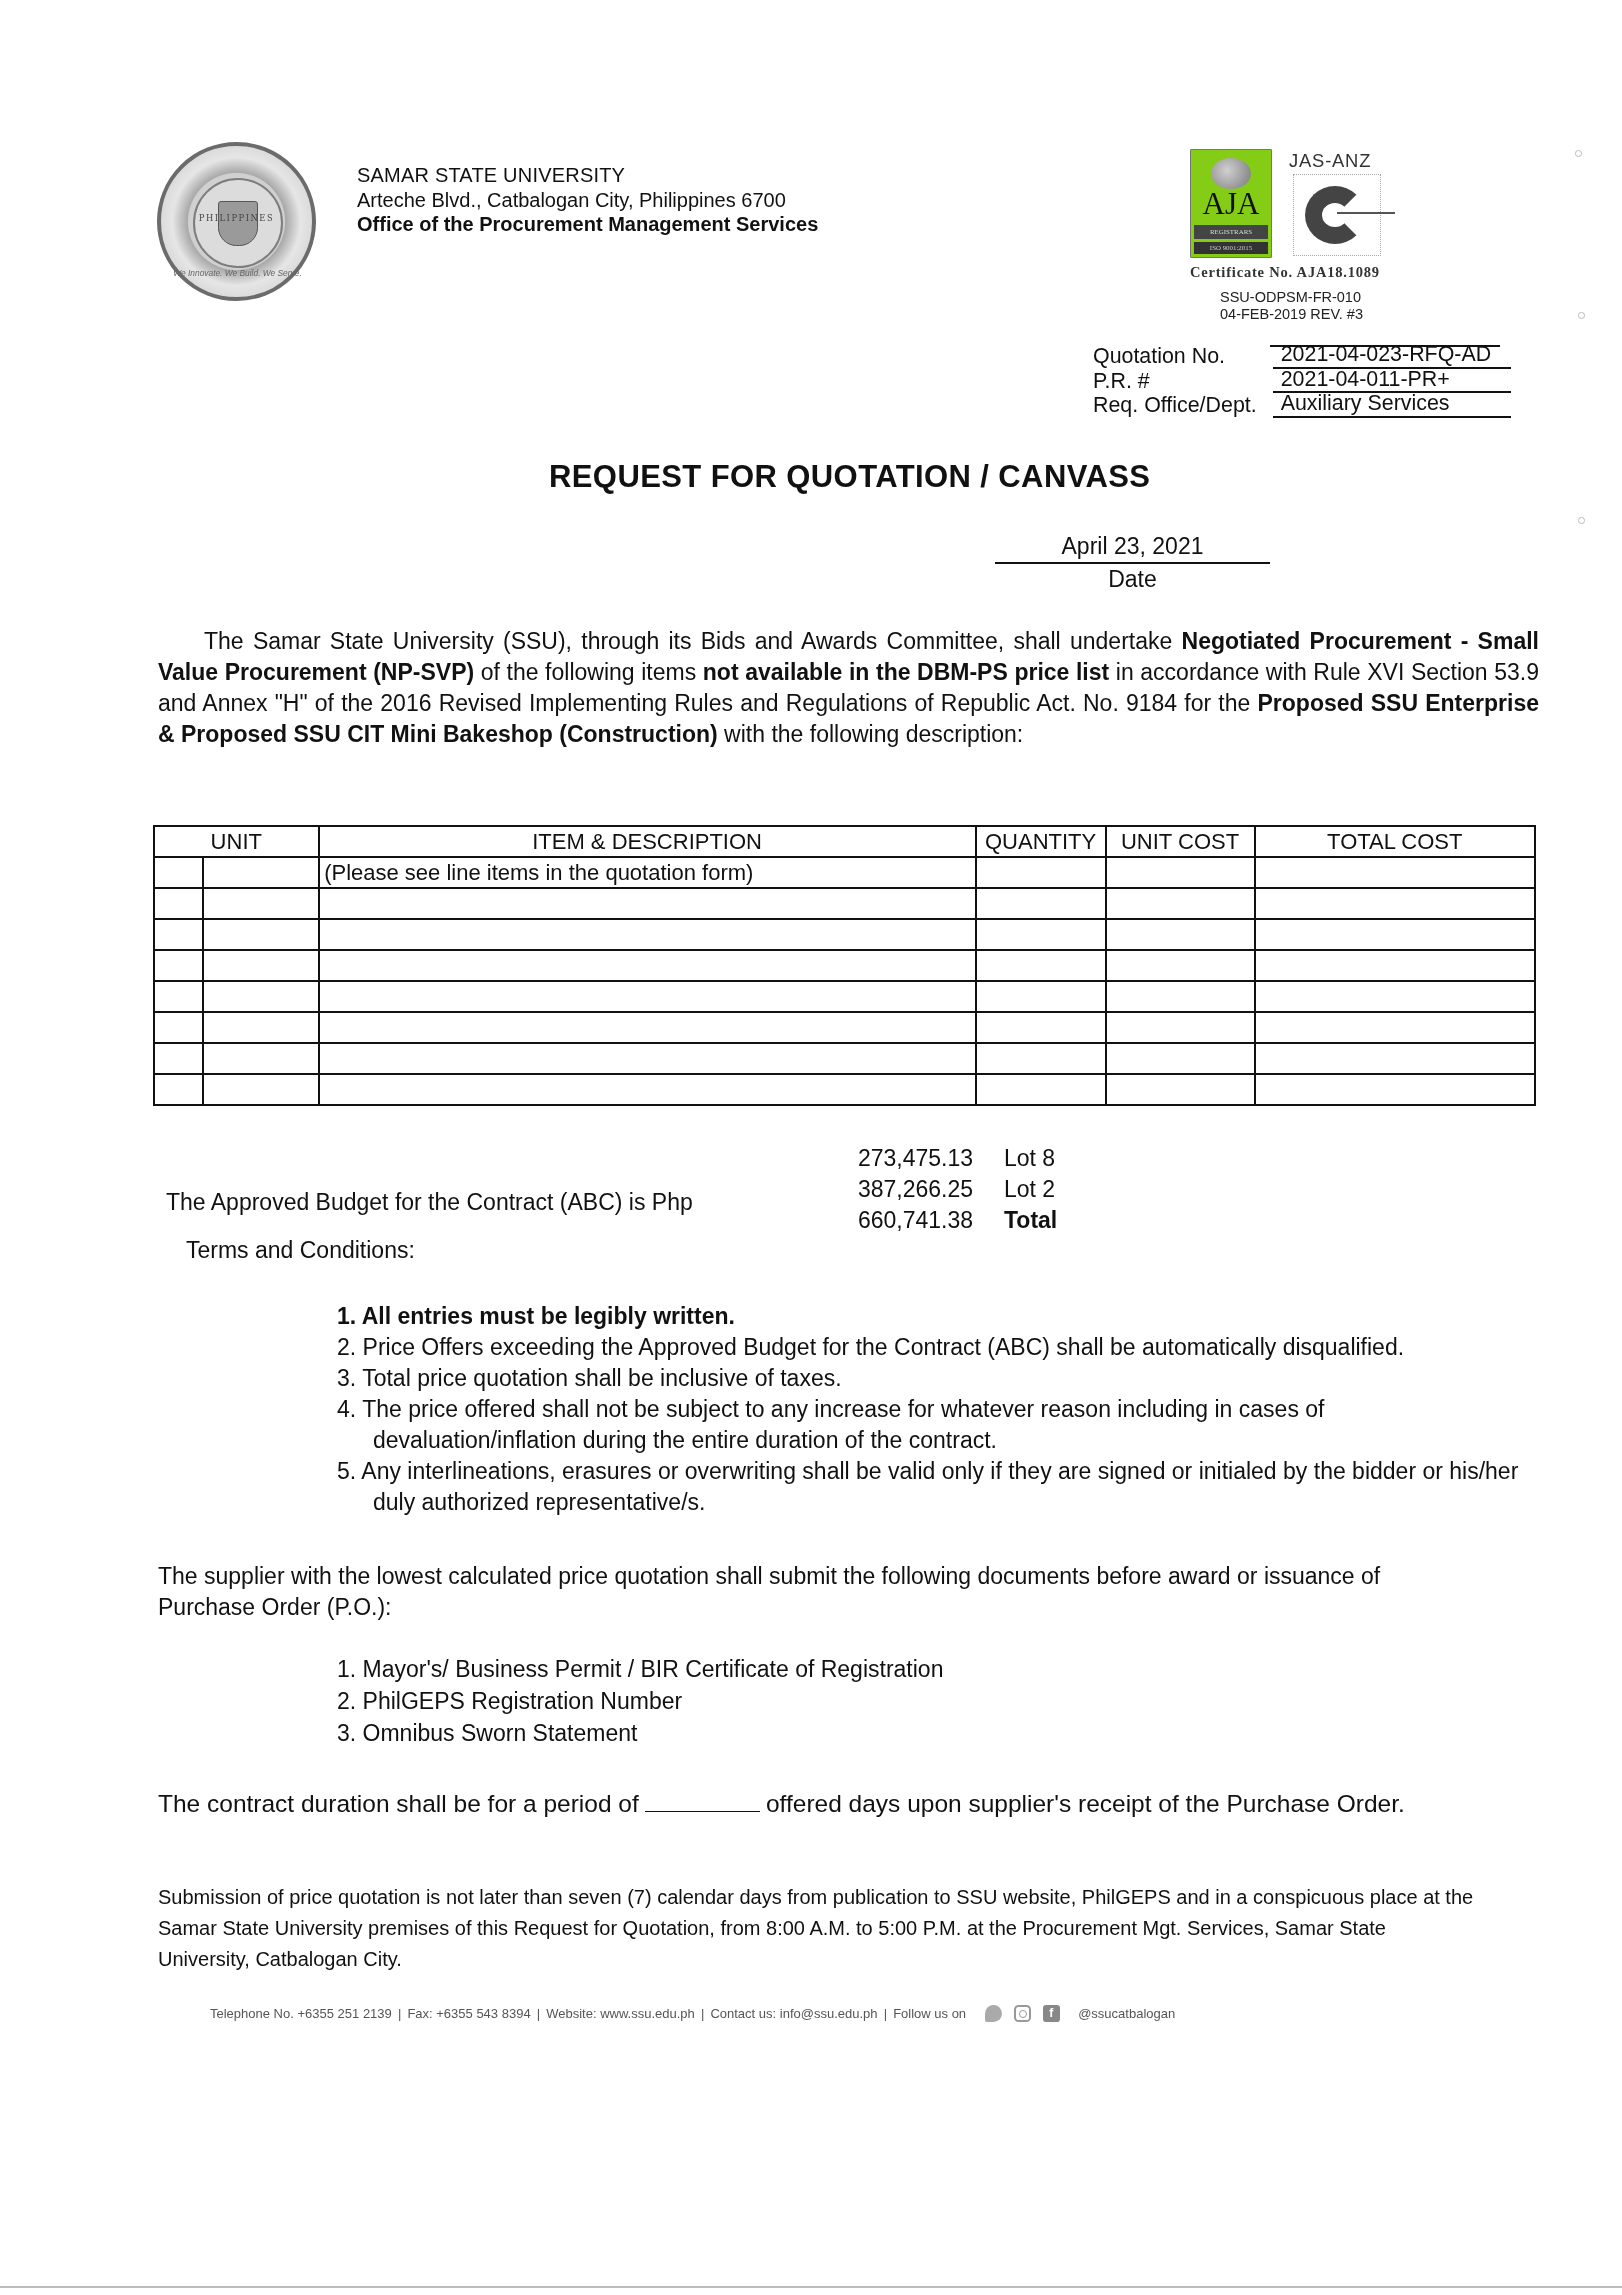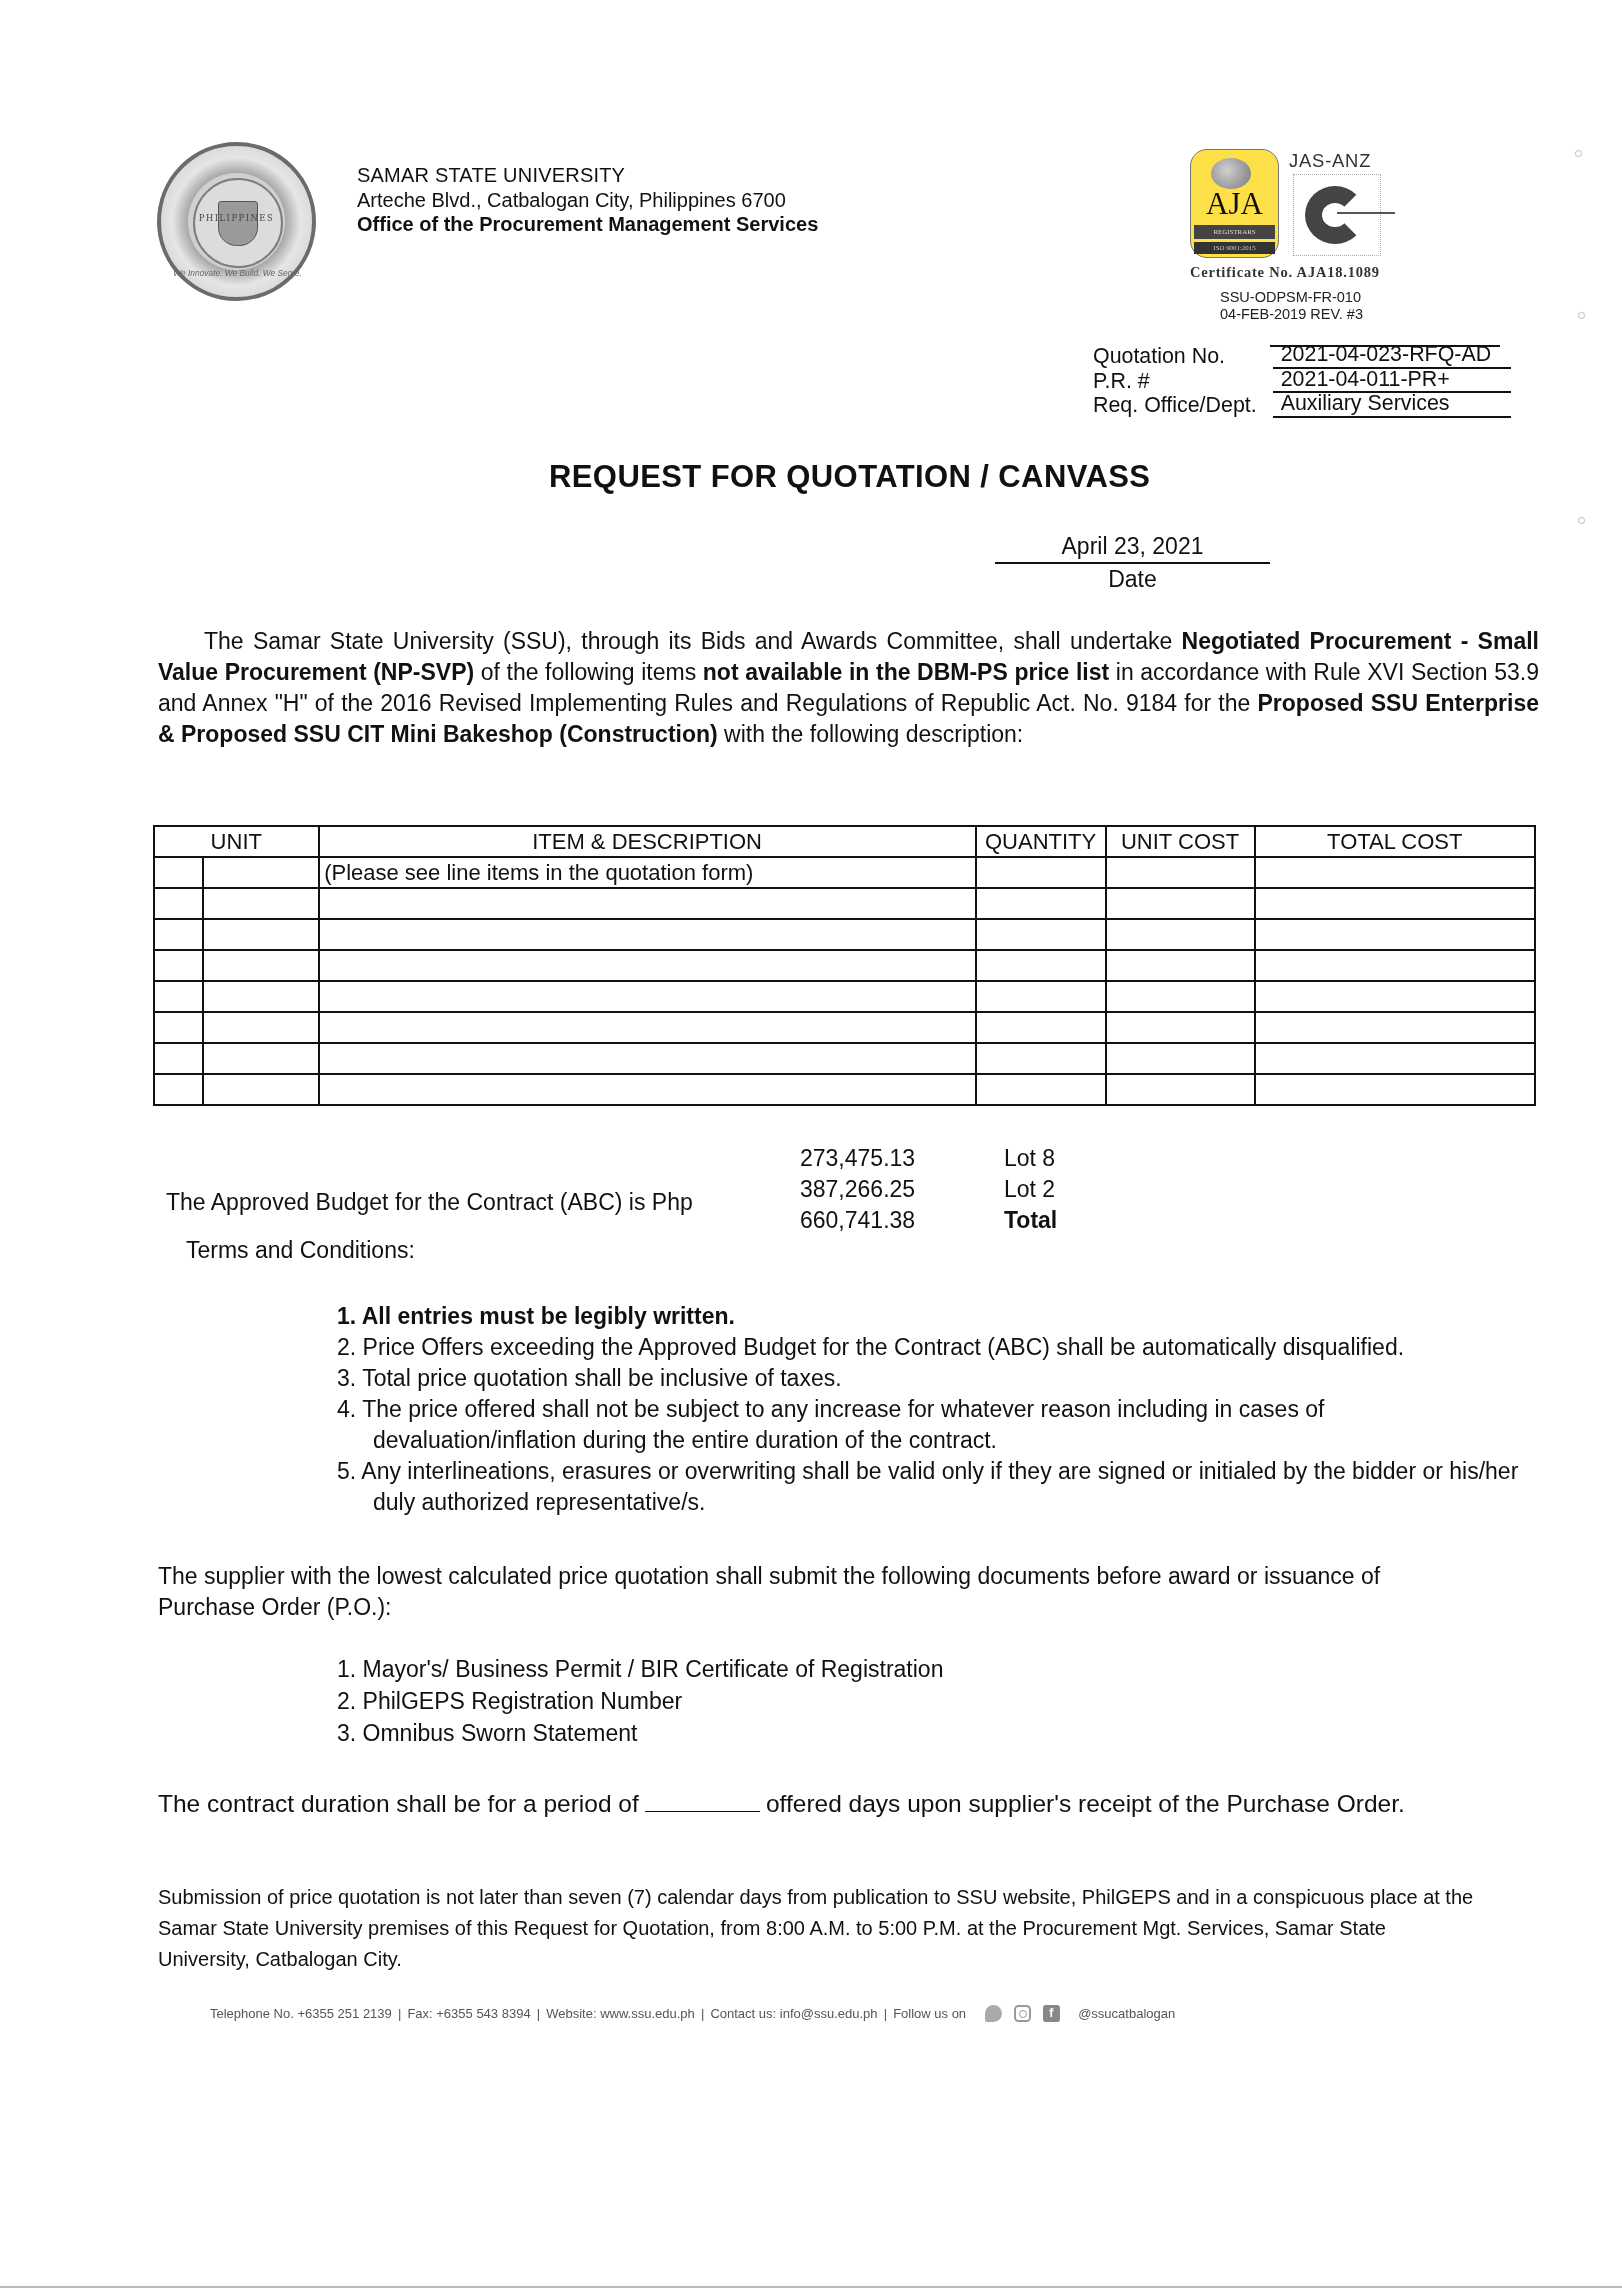--- a/index.html
+++ b/index.html
@@ -9,21 +9,21 @@
   
   .seal { left: 157px; top: 142px; width: 159px; height: 159px; border-radius: 50%; border: 4.6px solid #6b6b6b; box-sizing: border-box; background: radial-gradient(circle, #e9e9e9 0%, #cfcfcf 45%, #a9a9a9 46%, #e6e6e6 60%, #bdbdbd 100%); }
   .seal-inner { position: absolute; left: 32px; top: 32px; width: 86px; height: 86px; border-radius: 50%; border: 2.3px solid #7d7d7d; background: #dcdcdc; }
   .seal-shield { position: absolute; left: 23px; top: 21.4px; width: 38px; height: 43px; background: #9a9a9a; border-radius: 3.1px 3.1px 18.4px 18.4px; border: 1.5px solid #555; }
   .seal-text { position: absolute; width: 100%; top: 67px; text-align: center; font-family: "DejaVu Serif", serif; font-size: 8.4px; color: #444; letter-spacing: 1.5px; }
   .motto { left: 142px; top: 268px; width: 191px; text-align: center; font-size: 8.4px; color: #666; font-style: italic; }
   .uni-block { left: 357px; top: 163px; font-size: 20px; line-height: 24.5px; }
   .uni-name { font-weight: normal; letter-spacing: 0.2px; }
   .uni-office { font-weight: bold; }
 
-  .cert-aja { left: 1190px; top: 149px; width: 80px; height: 107px; border: 1.5px solid #777; border-radius: 17px; background: #fde047; padding-left: 7px; }
+  .cert-aja { left: 1190px; top: 149px; width: 80px; height: 107px; border: 1.5px solid #777; border-radius: 1px; background: #84cc16; }
   .cert-globe { position: absolute; left: 20px; top: 7.7px; width: 40px; height: 31px; border-radius: 50%; background: radial-gradient(circle at 40% 40%, #d0d0d0, #777); }
   .cert-aja-text { position: absolute; left: 0; width: 100%; top: 37px; text-align: center; font-family: "Liberation Serif", serif; font-size: 31px; line-height: 34px; }
   .cert-reg { position: absolute; left: 3.1px; right: 3.1px; top: 75px; height: 13.8px; background: #444; color: #ddd; font-size: 6.9px; text-align: center; line-height: 13.8px; font-family: "Liberation Serif", serif; }
   .cert-iso { position: absolute; left: 3.1px; right: 3.1px; top: 92px; height: 12.2px; background: #333; color: #ccc; font-size: 6.9px; text-align: center; line-height: 12.2px; font-family: "Liberation Serif", serif; }
   .jas-anz { left: 1289px; top: 150px; font-size: 18.4px; color: #333; letter-spacing: 0.8px; }
   .jas-c { left: 1293px; top: 174px; width: 86px; height: 80px; border: 0.8px dotted #aaa; }
   .jas-c-shape { position: absolute; left: 10.7px; top: 10.7px; width: 60px; height: 58px; border-radius: 50%; border: 17px solid #444; box-sizing: border-box; border-right-color: transparent; }
   .jas-c-line { position: absolute; left: 43px; top: 37px; width: 58px; height: 2.3px; background: #555; }
   .cert-no { left: 1190px; top: 264px; font-family: "Liberation Serif", serif; font-weight: bold; font-size: 14.5px; color: #333; letter-spacing: 0.8px; }
   .form-code { left: 1220px; top: 289px; font-size: 14.5px; line-height: 17px; color: #222; }
@@ -43,21 +43,21 @@
   .intro b { font-weight: bold; }
 
   
   .items { left: 153px; top: 825px; width: 1383px; border-collapse: collapse; font-size: 22px; }
   .items th, .items td { border: 2.3px solid #111; padding: 0 4.6px; height: 29px; font-weight: normal; }
   .items th { text-align: center; white-space: nowrap; }
   .items td.desc { white-space: nowrap; }
 
   
   .abc-label { left: 166px; top: 1145px; font-size: 23px; margin-top: 44px; }
-  .abc-amt { left: 800px; font-size: 23px; width: 145px; }
+  .abc-amt { left: 828px; font-size: 23px; width: 145px; text-align: right; }
   .abc-lot { left: 1004px; font-size: 23px; }
   .terms-label { left: 158px; top: 1237px; font-size: 23px; margin-left: 28px; }
 
   .terms { left: 337px; top: 1301px; width: 1224px; font-size: 23px; line-height: 31px; }
   .term { padding-left: 36px; text-indent: -36px; }
   .term.bold { font-weight: bold; }
 
   .supplier { left: 158px; top: 1561px; width: 1301px; font-size: 23px; line-height: 31px; }
   .docs { left: 337px; top: 1653px; font-size: 23px; line-height: 32px; }
 

